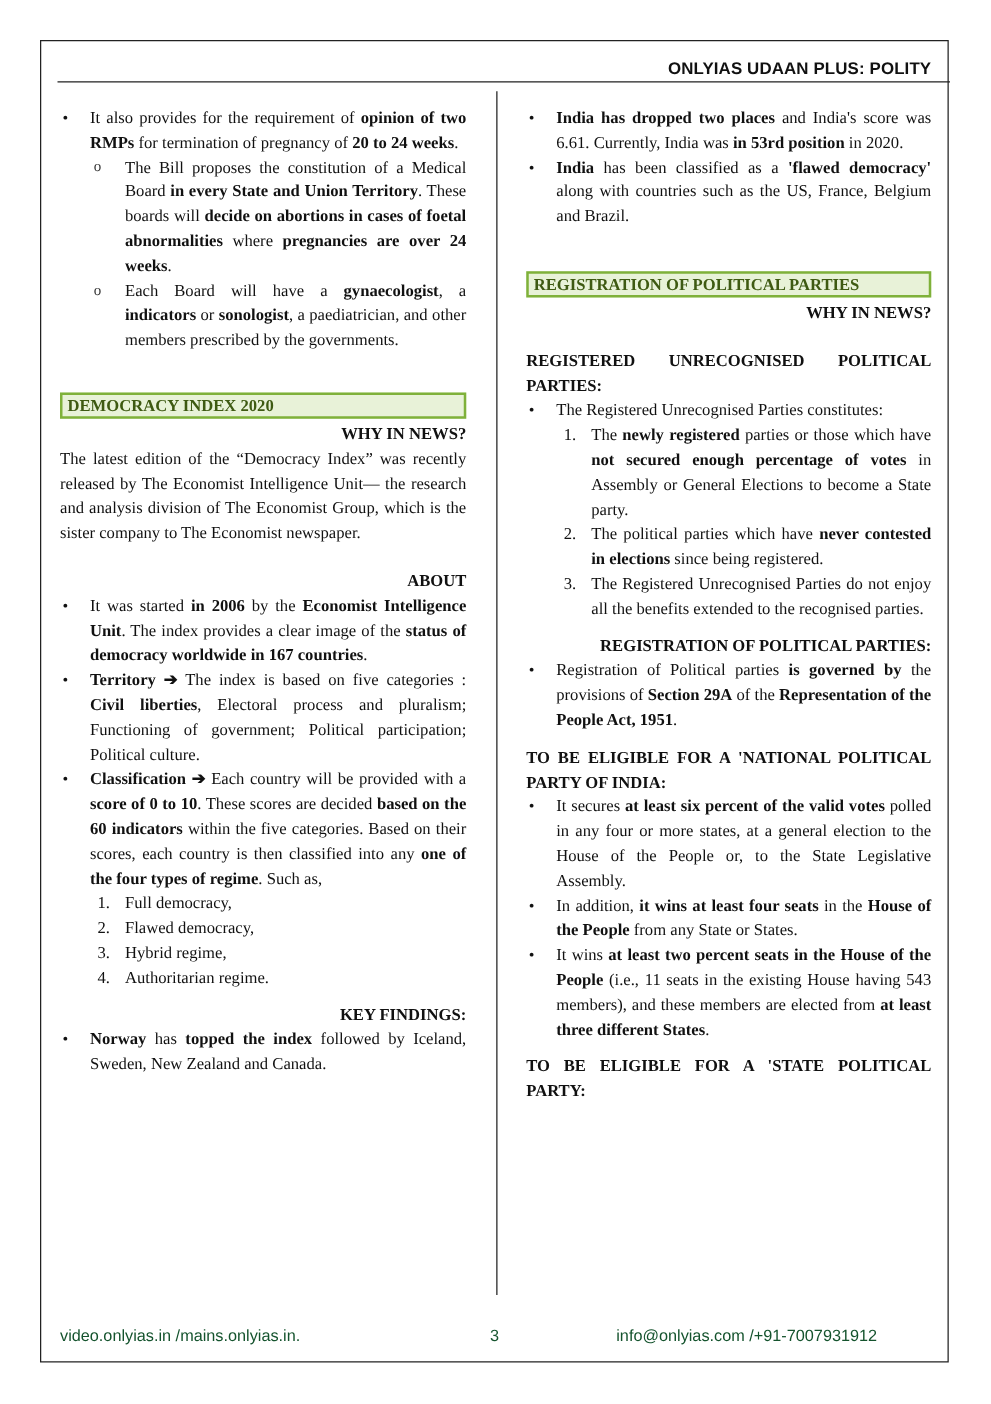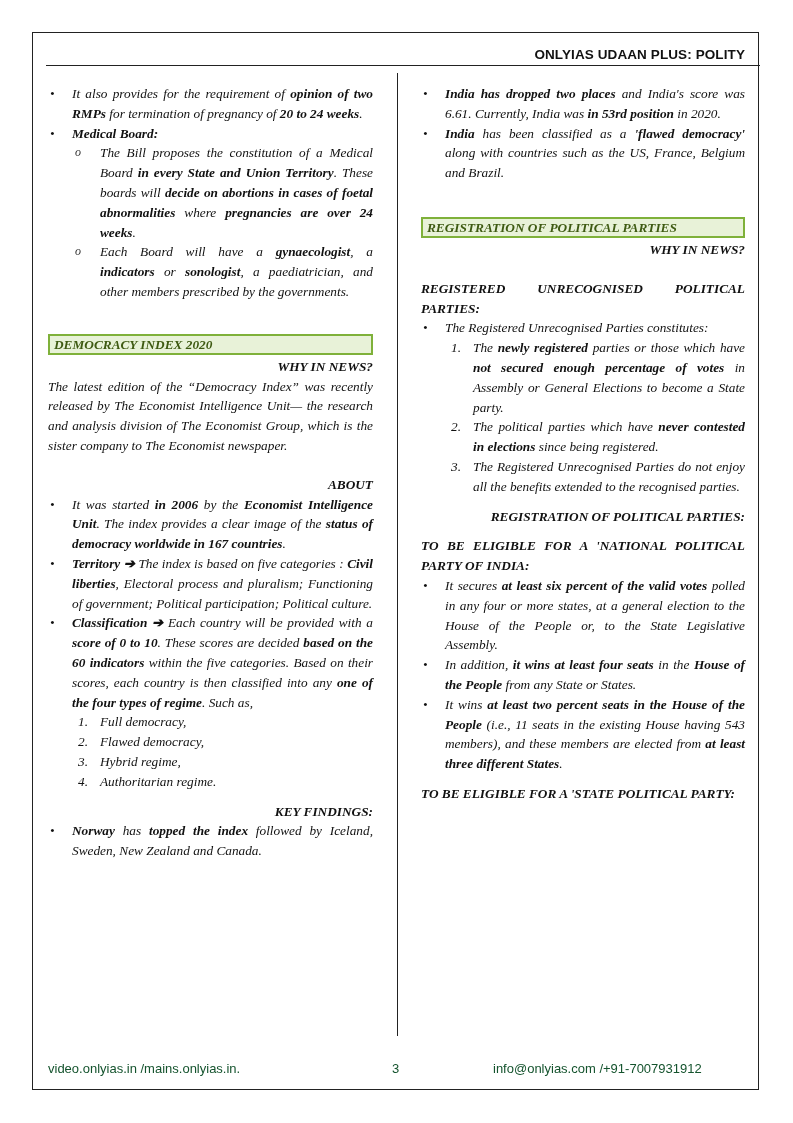--- a/index.html
+++ b/index.html
@@ -4,21 +4,21 @@
 <style>
   html, body { margin:0; padding:0; background:#ffffff; }
   body { width:793px; height:1123px; position:relative; overflow:hidden;
          font-family:"Liberation Serif", "DejaVu Serif", serif; color:#111; }
   .page-border { position:absolute; left:32px; top:32px; width:727px; height:1058px;
                  border:1px solid #222; box-sizing:border-box; }
   .header-title { position:absolute; right:48px; top:47px; font-family:"Liberation Sans", sans-serif;
                   font-weight:bold; font-size:13.5px; letter-spacing:0.1px; color:#111; }
   .header-rule { position:absolute; left:46px; right:33px; top:65px; height:0; border-top:1px solid #222; }
   .col-divider { position:absolute; left:397px; top:73px; height:963px; border-left:1px solid #222; }
-  .col { position:absolute; top:84px; font-size:13.3px; line-height:19.8px; text-align:justify;font-style:italic; }
+  .col { position:absolute; top:84px; font-size:13.3px; line-height:19.8px; text-align:justify; }
   .col.left { left:48px; width:325px; }
   .col.right { left:421px; width:324px; }
   b { font-weight:bold; }
   .bullet { position:relative; padding-left:24px; }
   .bullet::before { content:"\2022"; position:absolute; left:2px; top:0; font-size:13px; }
   .sub { position:relative; padding-left:52px; }
   .sub .sub-mark { position:absolute; left:27px; top:0; font-size:12px; color:#333; }
   .num { position:relative; padding-left:52px; }
   .num .num-mark { position:absolute; left:30px; top:0; }
   .section-box { border:2px solid #7fb13a; background:#e8f2d8; color:#3e5a12; font-weight:bold;
@@ -34,21 +34,20 @@
 
 <div class="page-border"></div>
 <div class="header-title">ONLYIAS UDAAN PLUS: POLITY</div>
 <div class="header-rule"></div>
 <div class="col-divider"></div>
 
 <div class="col left">
   <div class="bullet">
     <span>It also provides for the requirement of </span><b>opinion of two RMPs</b><span> for termination of pregnancy of </span><b>20 to 24 weeks</b><span>.</span>
   </div>
-  <div class="bullet"><b>Medical Board:</b></div>
   <div class="sub">
     <span class="sub-mark">o</span>
     <span>The Bill proposes the constitution of a Medical Board </span><b>in every State and Union Territory</b><span>. These boards will </span><b>decide on abortions in cases of foetal abnormalities</b><span> where </span><b>pregnancies are over 24 weeks</b><span>.</span>
   </div>
   <div class="sub">
     <span class="sub-mark">o</span>
     <span>Each Board will have a </span><b>gynaecologist</b><span>, a </span><b>indicators</b><span> or </span><b>sonologist</b><span>, a paediatrician, and other members prescribed by the governments.</span>
   </div>
   <div class="gap" style="height:32px"></div>
   <div class="section-box">DEMOCRACY INDEX 2020</div>
@@ -93,20 +92,23 @@
     <span>The </span><b>newly registered</b><span> parties or those which have </span><b>not secured enough percentage of votes</b><span> in Assembly or General Elections to become a State party.</span>
   </div>
   <div class="num"><span class="num-mark">2.</span>
     <span>The political parties which have </span><b>never contested in elections</b><span> since being registered.</span>
   </div>
   <div class="num"><span class="num-mark">3.</span>
     <span>The Registered Unrecognised Parties do not enjoy all the benefits extended to the recognised parties.</span>
   </div>
   <div class="gap-sm"></div>
   <div class="heading">REGISTRATION OF POLITICAL PARTIES:</div>
+  <div class="bullet">
+    <span>Registration of Political parties </span><b>is governed by</b><span> the provisions of </span><b>Section 29A</b><span> of the </span><b>Representation of the People Act, 1951</b><span>.</span>
+  </div>
   <div class="gap-sm"></div>
   <div class="heading" style="text-align:justify">TO BE ELIGIBLE FOR A 'NATIONAL POLITICAL PARTY OF INDIA:</div>
   <div class="bullet">
     <span>It secures </span><b>at least six percent of the valid votes</b><span> polled in any four or more states, at a general election to the House of the People or, to the State Legislative Assembly.</span>
   </div>
   <div class="bullet">
     <span>In addition, </span><b>it wins at least four seats</b><span> in the </span><b>House of the People</b><span> from any State or States.</span>
   </div>
   <div class="bullet">
     <span>It wins </span><b>at least two percent seats in the House of the People</b><span> (i.e., 11 seats in the existing House having 543 members), and these members are elected from </span><b>at least three different States</b><span>.</span>

